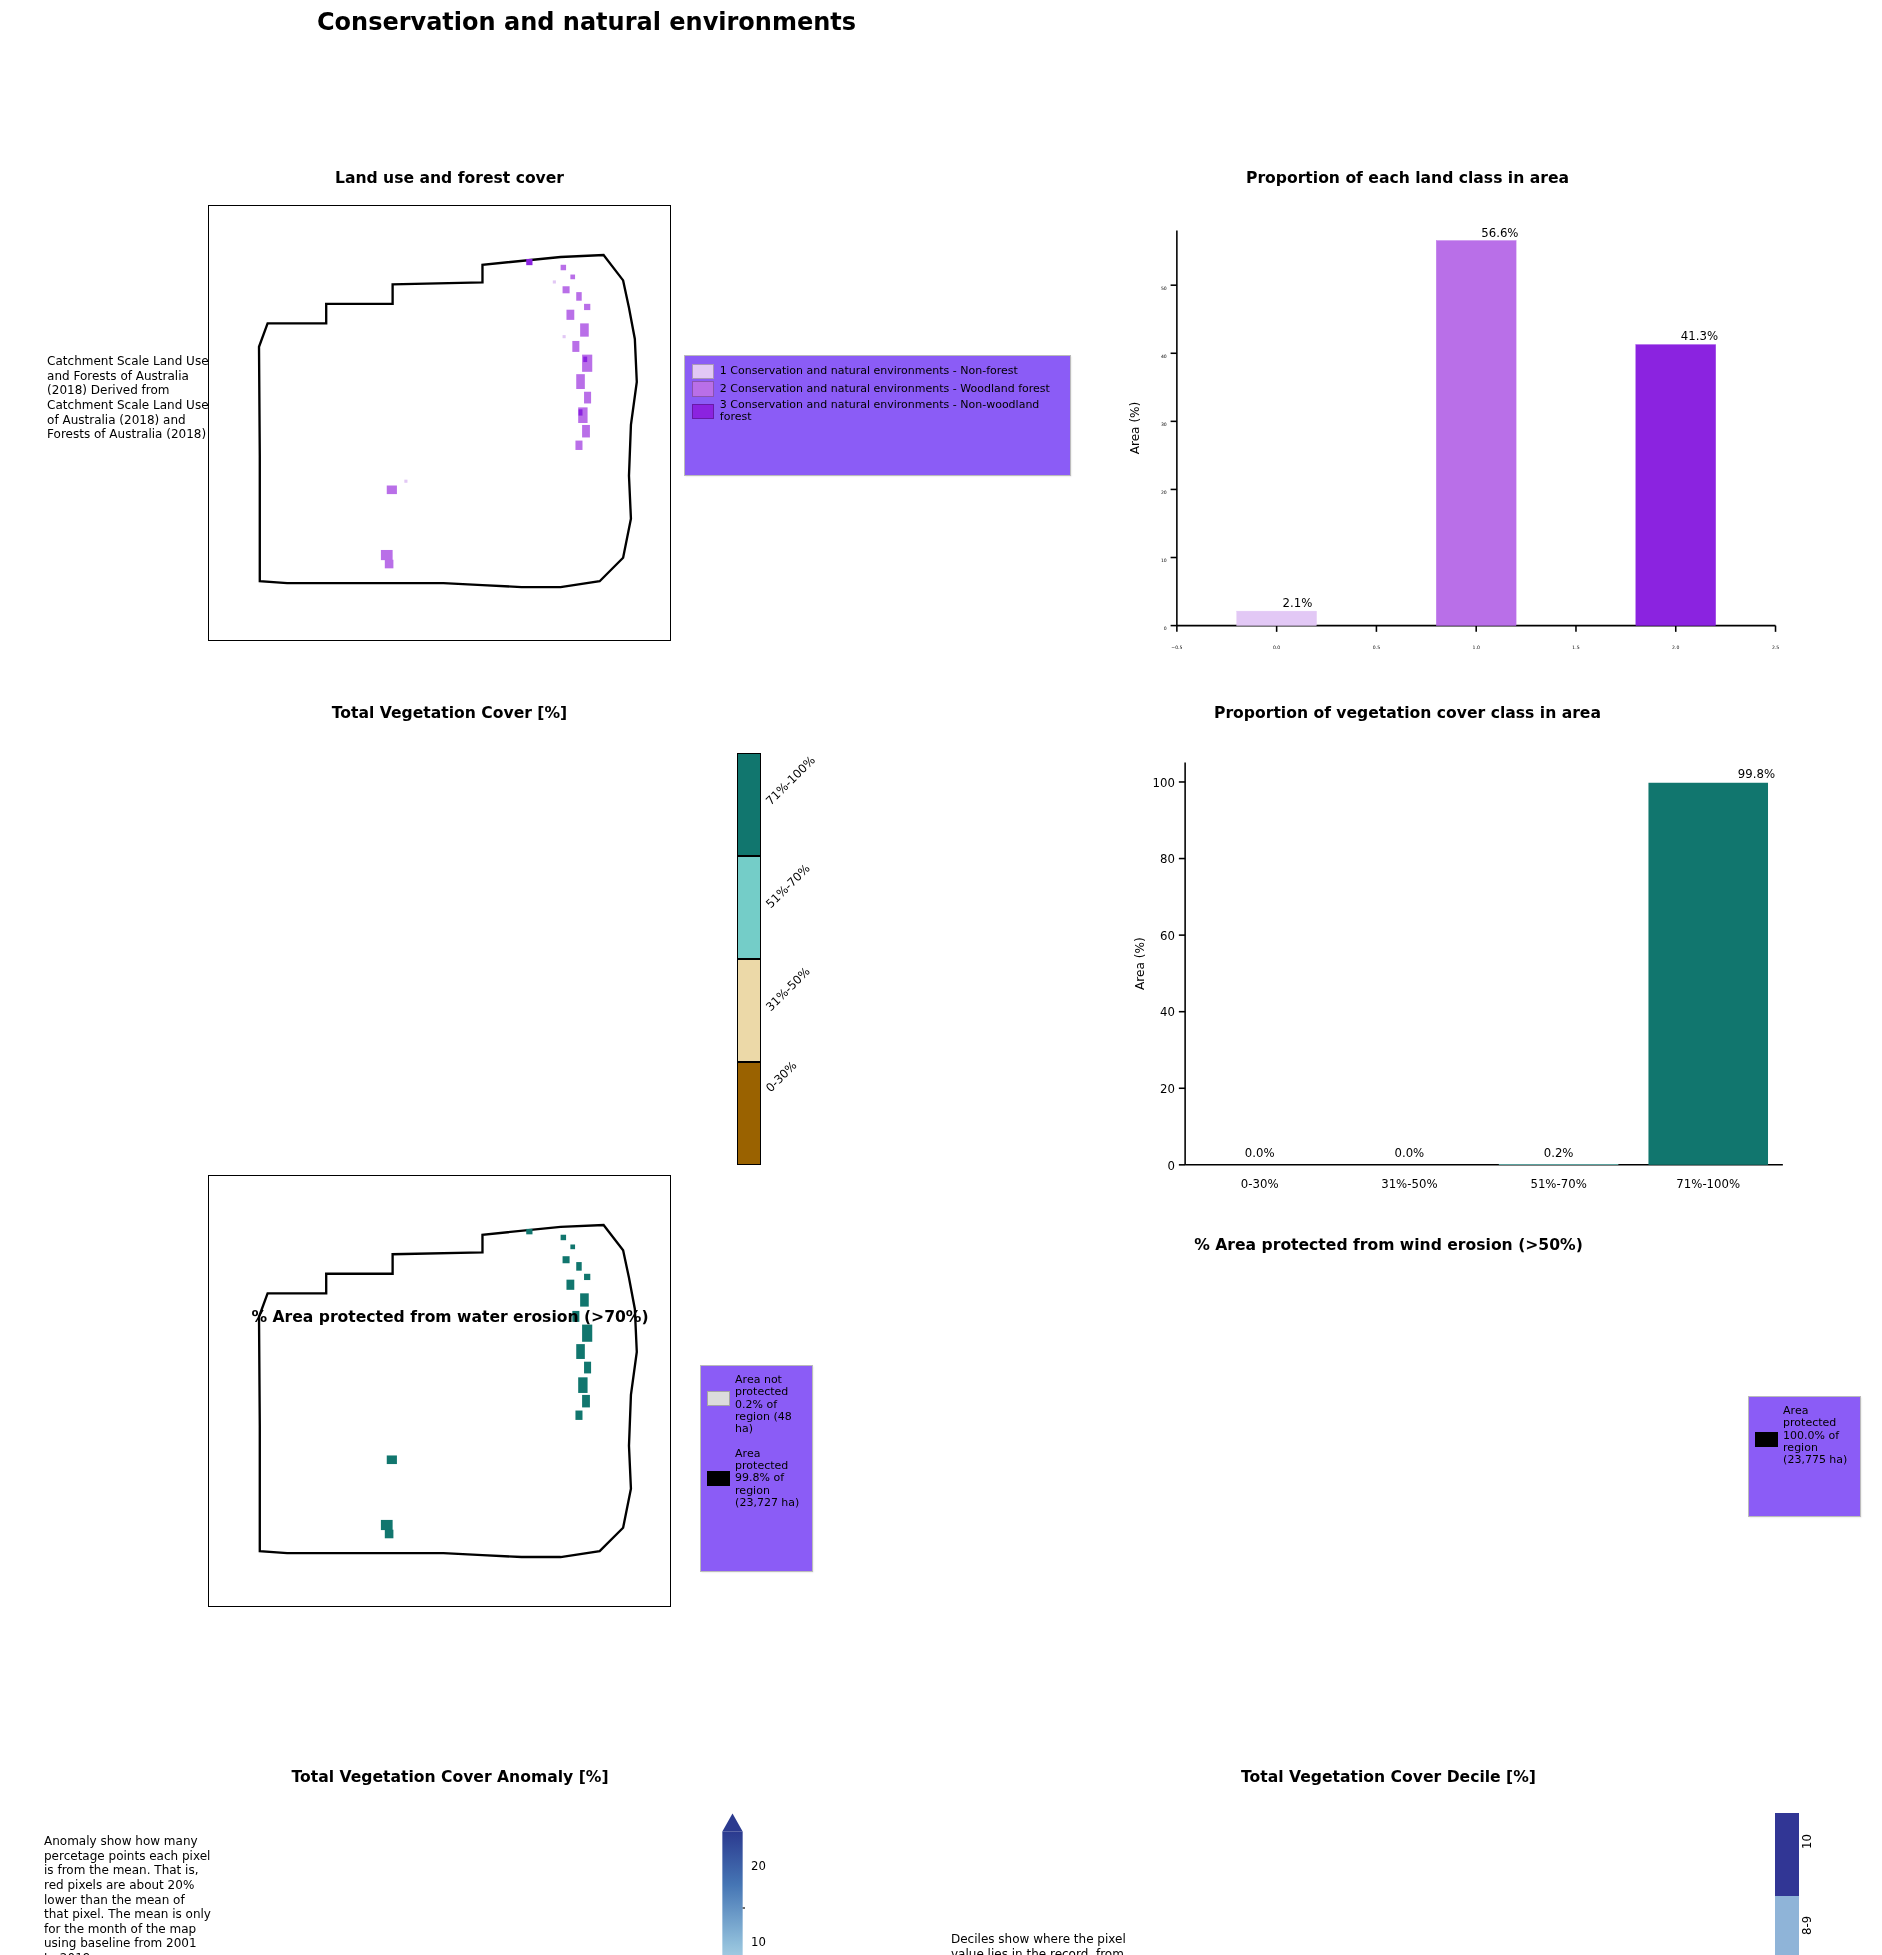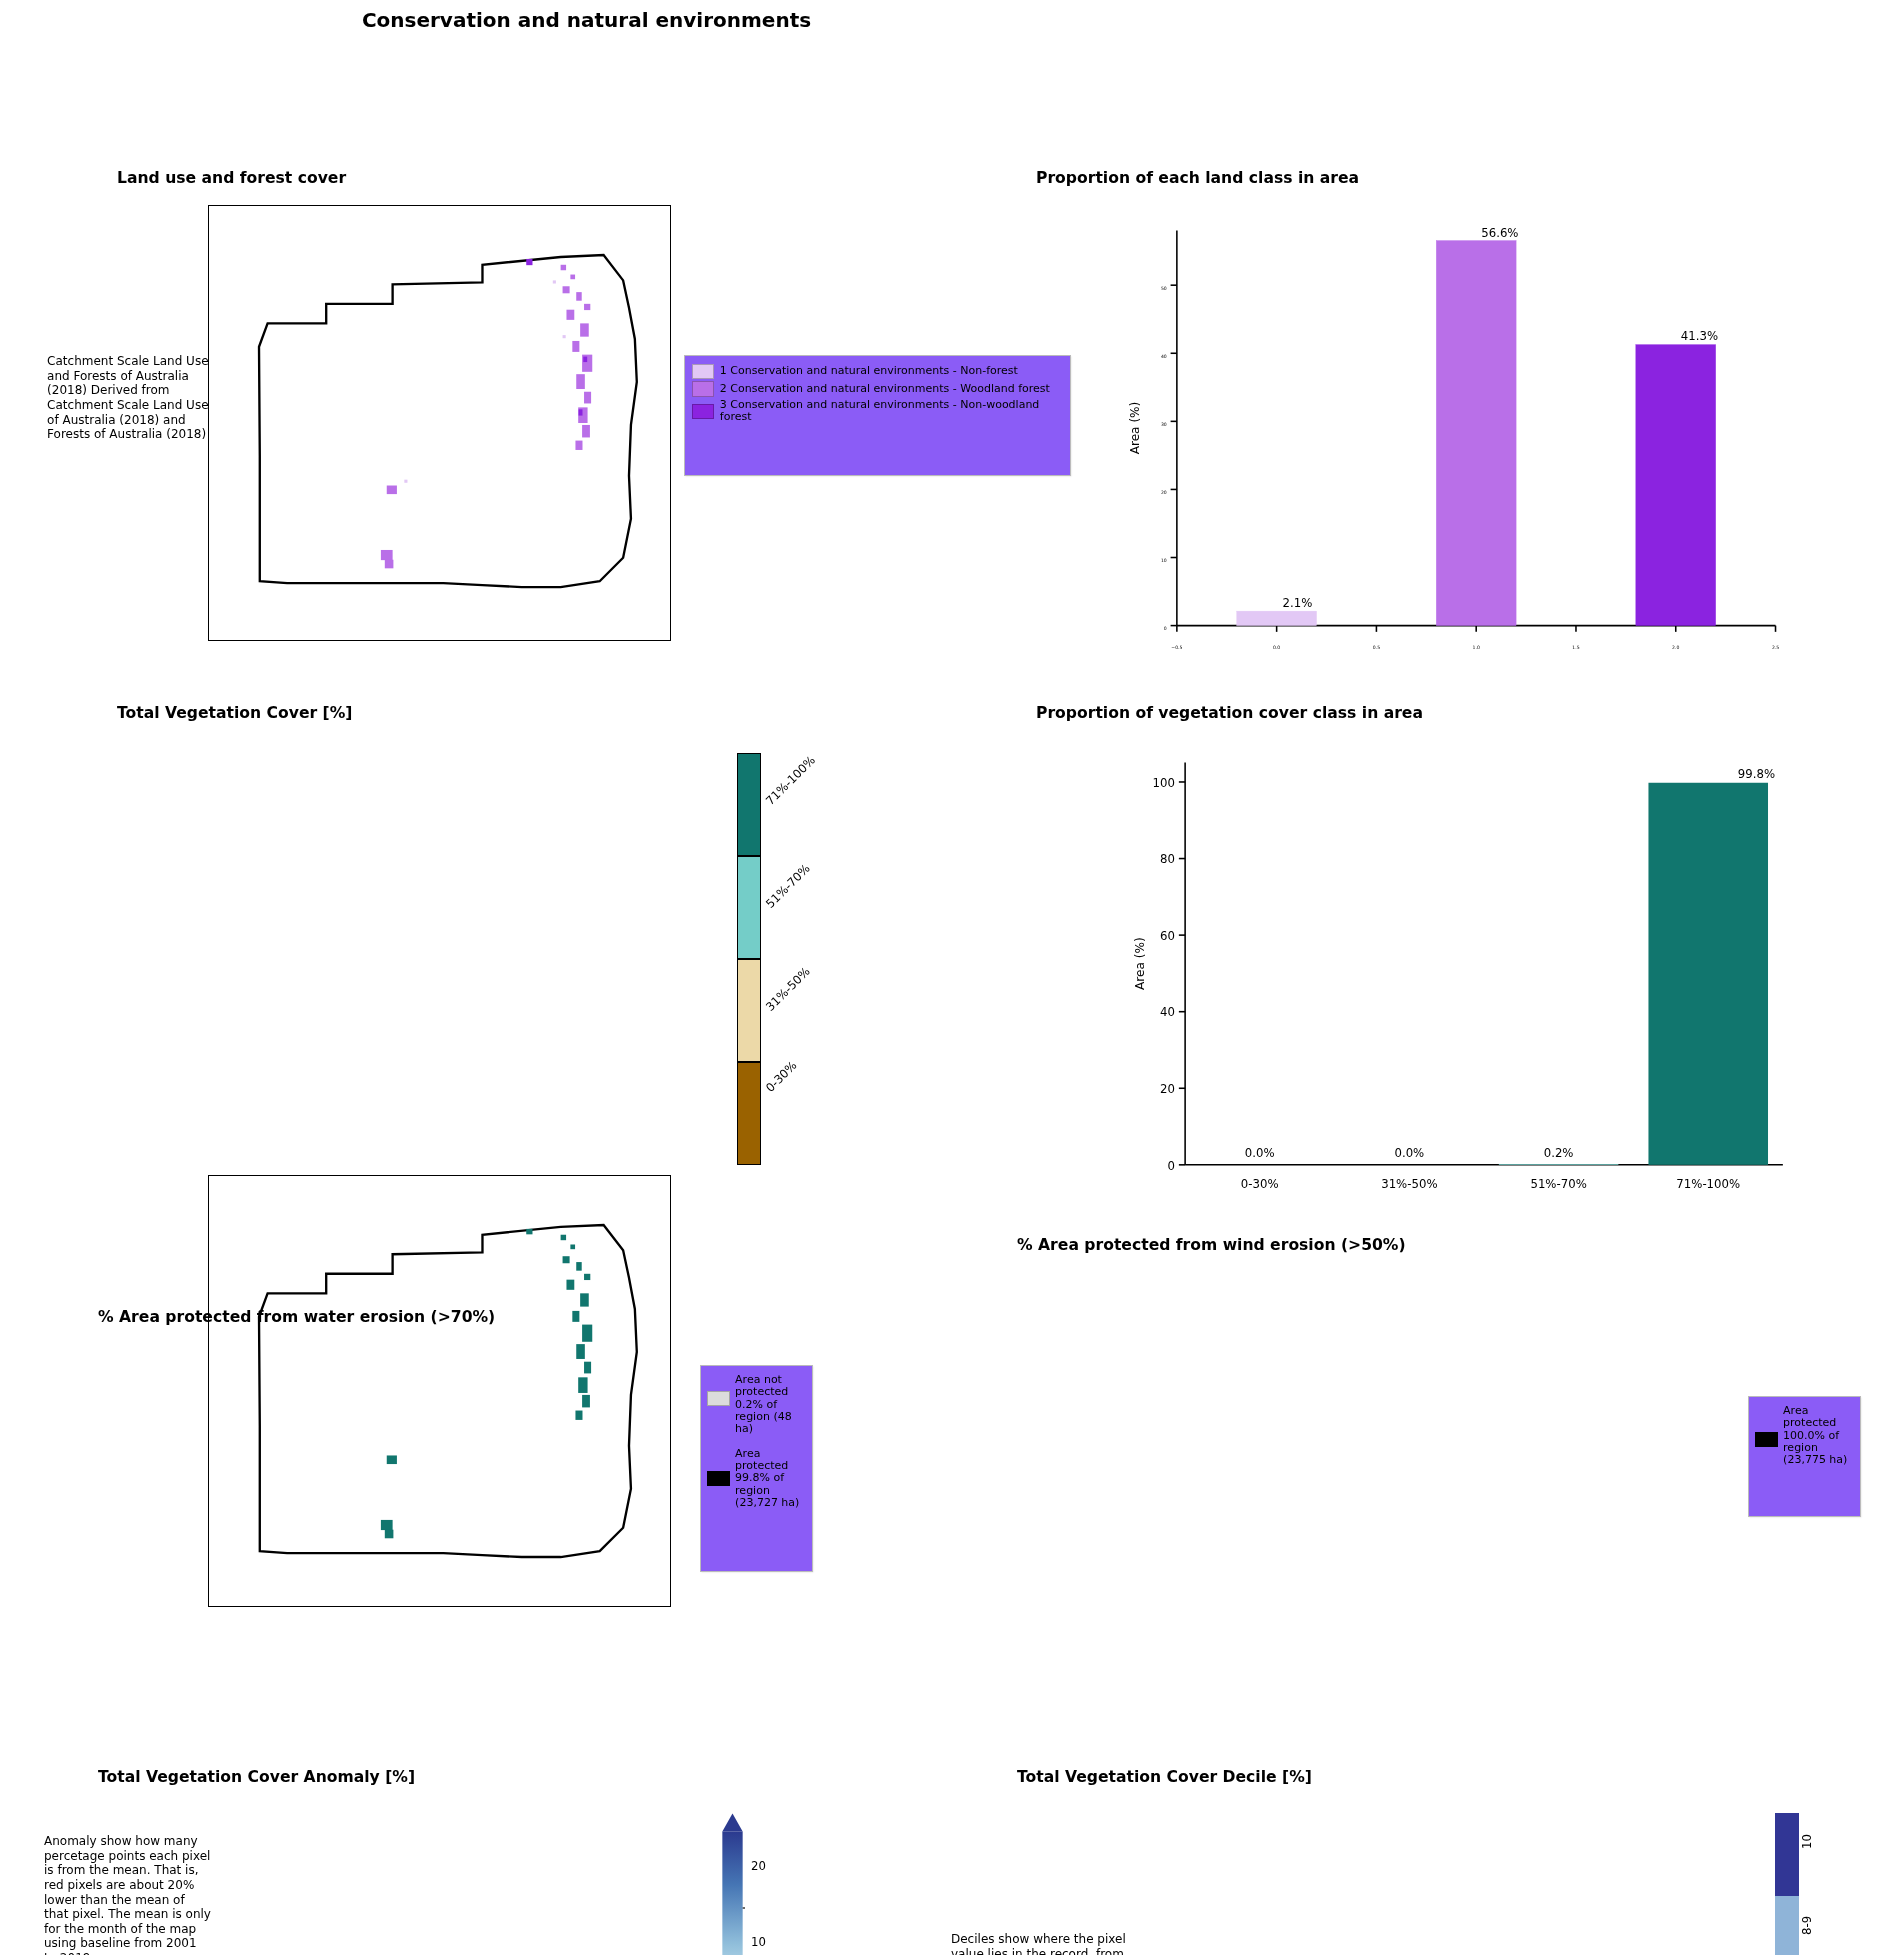--- a/index.html
+++ b/index.html
@@ -1,20 +1,20 @@
 <!DOCTYPE html>
 <html style="font-size:6.3px"><head>
 <meta charset="utf-8">
 <style>
   html,body{margin:0;padding:0;background:#ffffff;}
   body{width:1883px;height:2471px;font-family:"DejaVu Sans",sans-serif;color:#000;position:relative;}
   .page{position:relative;width:1883px;height:2471px;}
   .abs{position:absolute;}
-  .title-main{font-size:20px;font-weight:bold;text-align:center;}
-  .panel-title{font-size:15.6px;font-weight:bold;text-align:left;}
+  .title-main{font-size:24px;font-weight:bold;text-align:center;}
+  .panel-title{font-size:15.6px;font-weight:bold;text-align:center;}
   .sidenote{font-size:12px;line-height:1.22;margin-left:44px;}
   .mapbox{border:1.2px solid #000;background:#fff;position:relative;overflow:hidden;}
   .tick-label{font-size:11.7px;}
   .bar-label{font-size:30px;}
   .legend-box{border:0.8px solid #bbb;background:#8b5cf6;box-shadow:0.8px 0.8px 1.6px rgba(0,0,0,0.12);}
   .legend-row{display:flex;align-items:center;margin:2.3px 0;}
   .legend-swatch{width:20.3px;height:13.3px;margin-right:5.5px;flex:none;border:0.4px solid rgba(0,0,0,0.25);}
   .legend-text{font-size:11px;line-height:1.13;}
   .cbar-label{font-size:11.7px;white-space:nowrap;}
   svg{display:block;}

